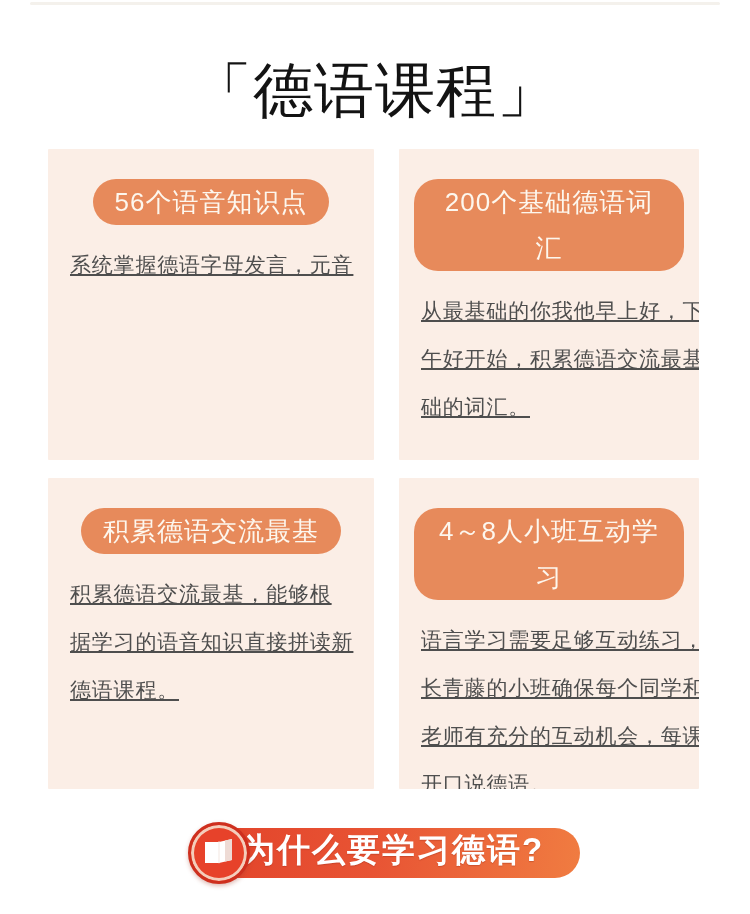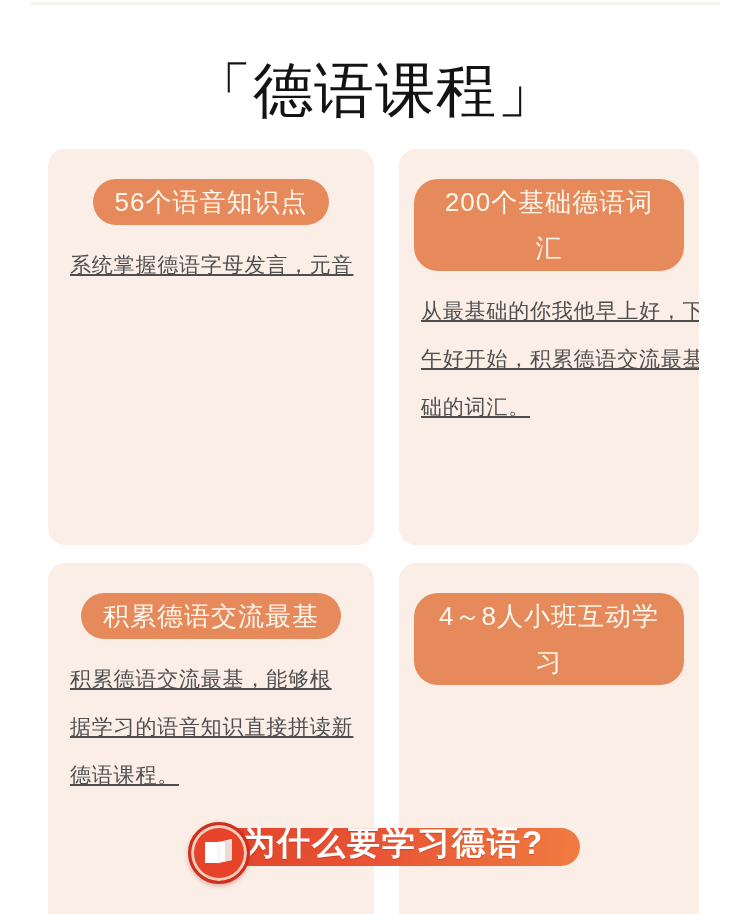--- a/index.html
+++ b/index.html
@@ -30,22 +30,22 @@
     letter-spacing: 1px;
   }
   .cards {
     margin: 21px 51px 0 48px;
     display: grid;
     grid-template-columns: 326px 1fr;
     gap: 18px 25px;
   }
   .card {
     background: #fbeee6;
-    border-radius: 17px;
-    height: 396px;
+    border-radius: 1px;
+    height: 311px;
     overflow: hidden;
   }
   .card-pill {
     margin: 30px auto 0;
     width: max-content;
     max-width: 90%;
     background: #e78a5b;
     color: #fdf7ee;
     font-size: 26px;
     line-height: 46px;
@@ -66,25 +66,25 @@
   .banner {
     position: absolute;
     top: 822px;
     left: 188px;
     width: 392px;
     height: 62px;
   }
   .banner-pill {
     position: absolute;
     left: 18px; right: 0; top: 6px;
-    height: 38px;
+    height: 50px;
     border-radius: 25px;
     background: linear-gradient(96deg, #e2432a 0%, #e85434 45%, #f07c41 100%);
     display: flex;
-    align-items: flex-end;
+    align-items: flex-start;
     justify-content: center;
   }
   .banner-pill::after {
     content: "";
     position: absolute;
     left: 18%; bottom: -9px;
     width: 72%; height: 12px;
     background: rgba(140, 122, 110, 0.35);
     filter: blur(6px);
     transform: skewX(-30deg);
@@ -142,20 +142,26 @@
       <div class="card-pill">积累德语交流最基</div>
       <div class="card-body">
         <div class="card-line">积累德语交流最基，能够根</div>
         <div class="card-line">据学习的语音知识直接拼读新</div>
         <div class="card-line">德语课程。</div>
       </div>
     </div>
 
     <div class="card">
       <div class="card-pill">4～8人小班互动学习</div>
+      <div class="card-body">
+        <div class="card-line">语言学习需要足够互动练习，</div>
+        <div class="card-line">长青藤的小班确保每个同学和</div>
+        <div class="card-line">老师有充分的互动机会，每课</div>
+        <div class="card-line">开口说德语。</div>
+      </div>
     </div>
 
   </div>
 
   <div class="banner">
     <div class="banner-pill">
       <span class="banner-label">为什么要学习德语?</span>
     </div>
     <div class="banner-badge">
       <span style="display:flex;">

